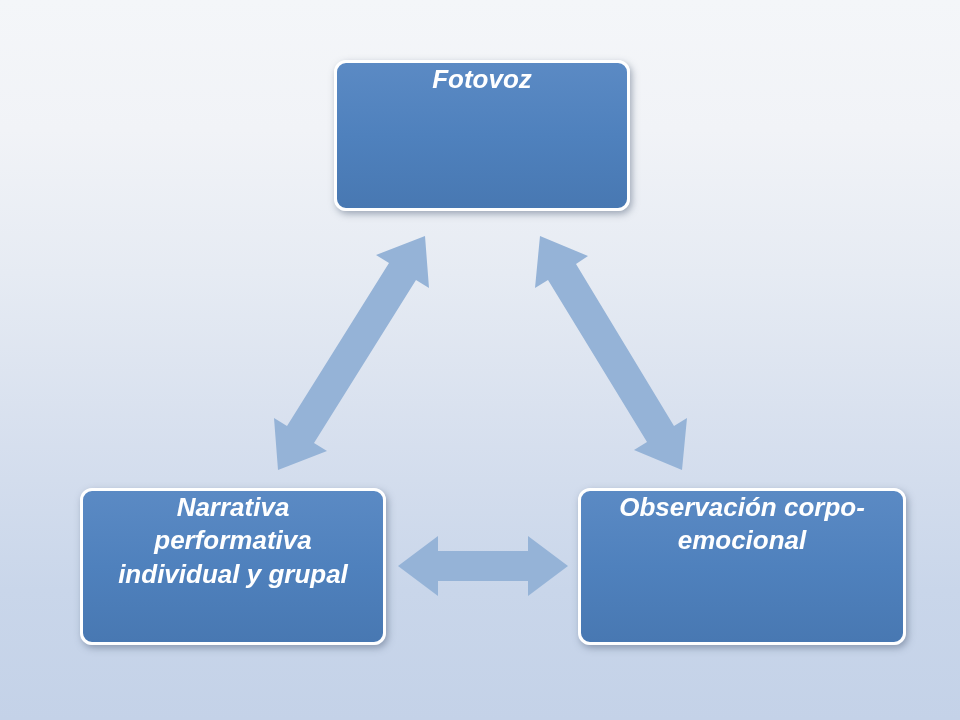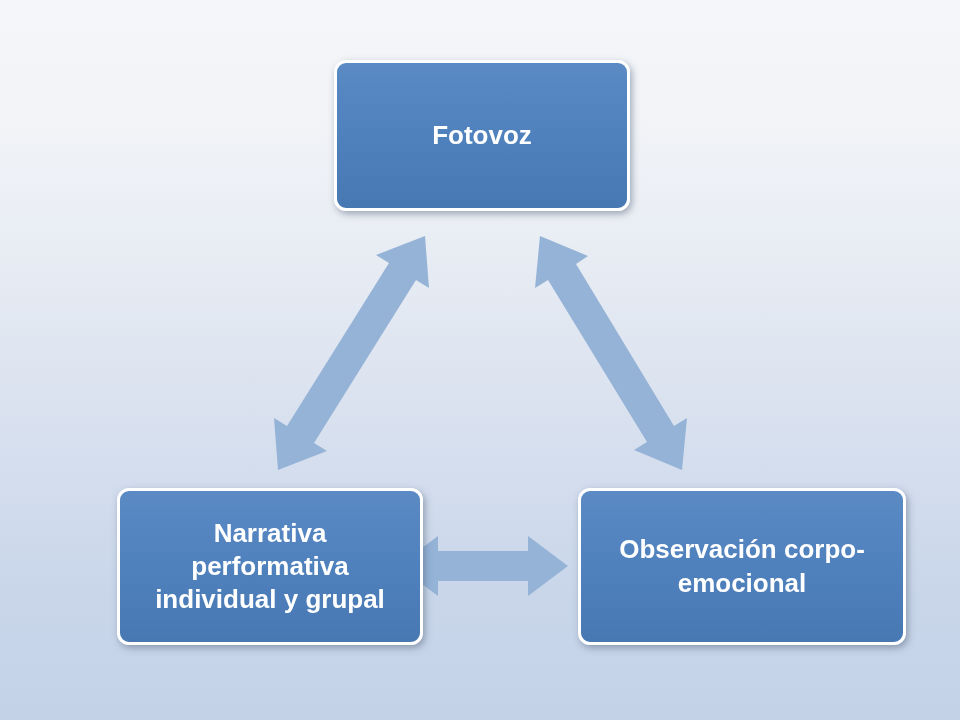--- a/index.html
+++ b/index.html
@@ -26,39 +26,39 @@
     left: 0; top: 0;
     width: 100%;
     height: 100%;
   }
   .arrows polygon {
     fill: var(--arrow, #95b3d7);
   }
   .node {
     position: absolute;
     display: flex;
-    align-items: center;
     justify-content: center;
     background: linear-gradient(180deg, #5b8ac4 0%, var(--node-fill, #4f81bd) 50%, #4878b2 100%);
     border: 3px solid var(--node-border, #ffffff);
     border-radius: 12px;
     box-shadow: 2px 3px 7px rgba(80, 95, 120, 0.5);
     color: var(--node-text, #ffffff);
     font-weight: bold;
     font-size: 26px;
     line-height: 1.28;
     text-align: center;
     box-sizing: border-box;
+    font-style: italic;
   }
   .node-label {
     display: inline-block;
     max-width: 272px;
   }
   .node-top   { left: 334px; top: 60px;  width: 296px; height: 151px; }
-  .node-left  { left: 80px;  top: 488px; width: 306px; height: 157px; margin-left: 37px; }
+  .node-left  { left: 80px;  top: 488px; width: 306px; height: 157px; }
   .node-right { left: 578px; top: 488px; width: 328px; height: 157px; }
 </style>
 </head>
 <body>
 
 <div class="slide">
 
   <svg class="arrows" viewBox="0 0 960 720" aria-hidden="true">
     <polygon points="425,236 376,255 389,263 287,426 274,418 278,470 327,451 314,443 416,280 429,288" fill="#95b3d7"></polygon>
     <polygon points="540,236 535,288 548,280 647,442 634,450 682,470 687,418 674,426 576,264 588,256" fill="#95b3d7"></polygon>

